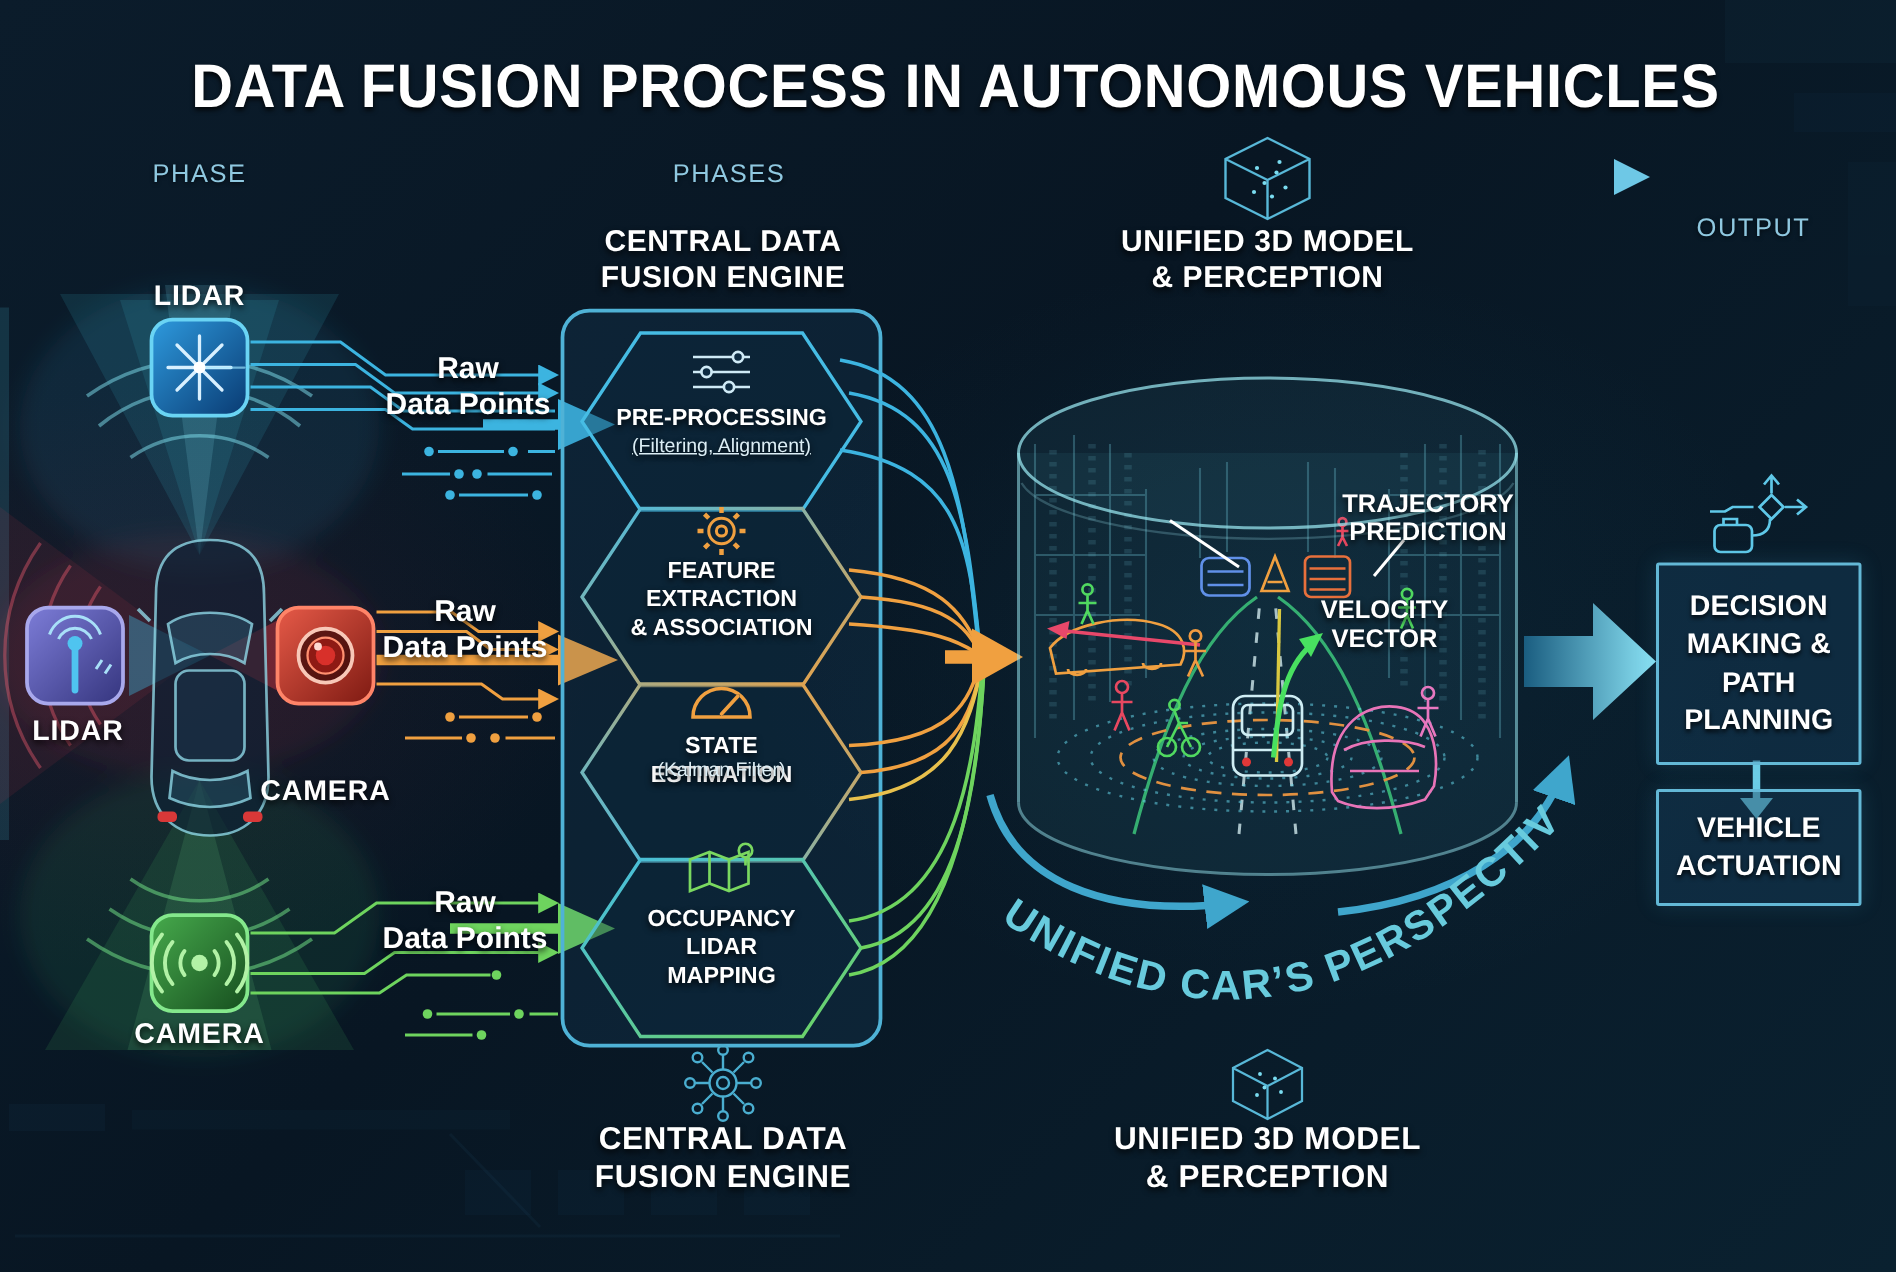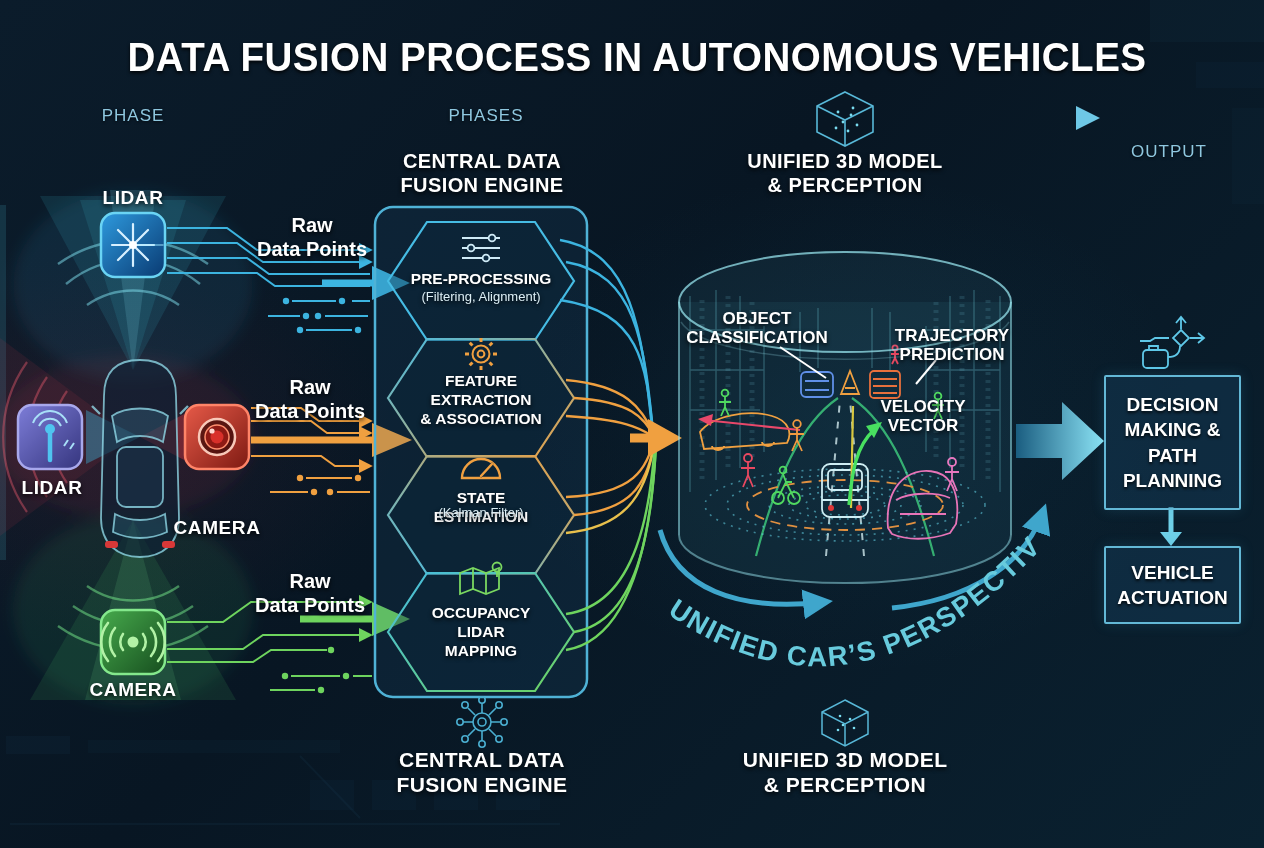--- a/index.html
+++ b/index.html
@@ -11,21 +11,21 @@
       radial-gradient(500px 360px at 67% 50%, rgba(30,110,140,.10), transparent 70%),
       linear-gradient(135deg,#0b1c2b 0%,#081623 45%,#0a2130 100%);
   }
   svg.art{position:absolute;left:0;top:0;z-index:1;}
   .lbl{position:absolute;z-index:3;color:#fff;text-align:center;white-space:pre-line;
        transform:translateX(-50%);text-shadow:0 2px 4px rgba(0,0,0,.85);line-height:1.18;}
   .t-main{font-size:41px;font-weight:800;letter-spacing:.5px;transform:translateX(-50%) scaleX(.94);width:1100px;}
   .t-phase{color:#8fc8e0;font-size:17px;font-weight:500;letter-spacing:1px;text-shadow:0 1px 3px rgba(0,0,0,.7);}
   .t-sec{font-size:20px;font-weight:800;letter-spacing:.4px;}
   .t-foot{font-size:21px;font-weight:800;letter-spacing:.4px;}
-  .t-raw{font-size:20px;font-weight:600;}
+  .t-raw{font-size:20px;font-weight:600;margin-top:21px;}
   .t-sensor{font-size:19px;font-weight:600;letter-spacing:.6px;}
   .t-hex-t{font-size:15.5px;font-weight:700;line-height:1.22;}
   .t-hex-s{font-size:13px;font-weight:400;color:#dceef5;}
   .t-ann{font-size:17px;font-weight:700;line-height:1.1;}
   .obox{position:absolute;z-index:3;border:2px solid #63b8d6;border-radius:2px;
         background:rgba(22,62,92,.45);display:flex;align-items:center;justify-content:center;
         color:#fff;font-weight:700;text-align:center;white-space:pre-line;line-height:1.32;
         text-shadow:0 2px 3px rgba(0,0,0,.8);box-shadow:0 0 14px rgba(60,160,200,.18);}
 </style>
 </head>
@@ -497,43 +497,41 @@
 Data Points</div>
 <div class="lbl t-raw" style="left:310px;top:570px;">Raw
 Data Points</div>
 
 <div class="lbl t-sec" style="left:482px;top:150px;">CENTRAL DATA
 FUSION ENGINE</div>
 <div class="lbl t-sec" style="left:845px;top:150px;">UNIFIED 3D MODEL
 &amp; PERCEPTION</div>
 
 <div class="lbl t-hex-t" style="left:481px;top:270px;">PRE-PROCESSING</div>
-<div class="lbl t-hex-s" style="left:481px;top:289px;">(Filtering, Alignment)</div>
+<div class="lbl t-hex-s" style="left:481px;top:289px;text-decoration:underline;">(Filtering, Alignment)</div>
 <div class="lbl t-hex-t" style="left:481px;top:372px;">FEATURE
 EXTRACTION
 &amp; ASSOCIATION</div>
 <div class="lbl t-hex-t" style="left:481px;top:489px;">STATE
 ESTIMATION</div>
 <div class="lbl t-hex-s" style="left:481px;top:505px;">(Kalman Filter)</div>
 <div class="lbl t-hex-t" style="left:481px;top:604px;">OCCUPANCY
 LIDAR
 MAPPING</div>
 
-<div class="lbl t-ann" style="left:757px;top:310px;">OBJECT
-CLASSIFICATION</div>
 <div class="lbl t-ann" style="left:952px;top:327px;">TRAJECTORY
 PREDICTION</div>
 <div class="lbl t-ann" style="left:923px;top:398px;">VELOCITY
 VECTOR</div>
 
 <div class="obox" style="left:1104px;top:375px;width:133px;height:131px;font-size:19px;">DECISION
 MAKING &amp;
 PATH
 PLANNING</div>
-<div class="obox" style="left:1104px;top:546px;width:133px;height:74px;font-size:19px;">VEHICLE
+<div class="obox" style="left:1104px;top:526px;width:133px;height:74px;font-size:19px;">VEHICLE
 ACTUATION</div>
 
 <div class="lbl t-foot" style="left:482px;top:748px;">CENTRAL DATA
 FUSION ENGINE</div>
 <div class="lbl t-foot" style="left:845px;top:748px;">UNIFIED 3D MODEL
 &amp; PERCEPTION</div>
 
 </div>
 
 </body></html>

